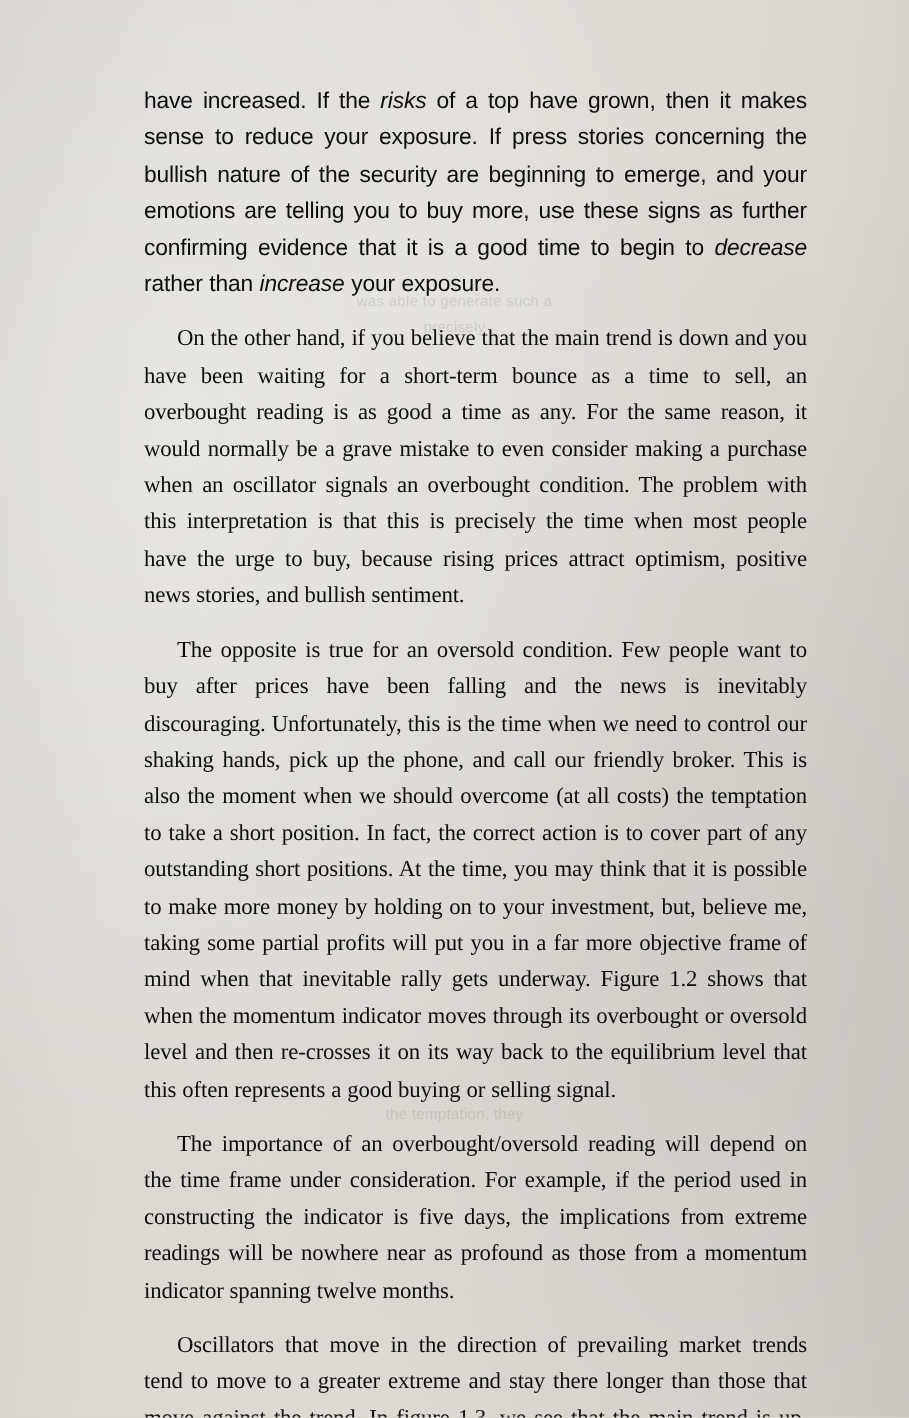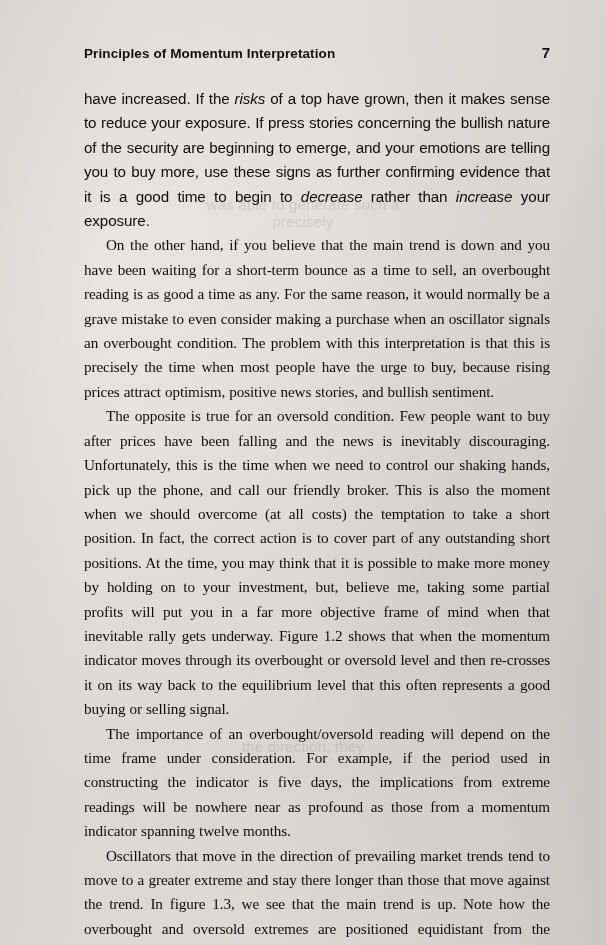--- a/index.html
+++ b/index.html
@@ -28,21 +28,21 @@
     inset: 0;
     background:
       radial-gradient(ellipse at 20% 30%, rgba(255,255,255,0.35), rgba(255,255,255,0) 55%),
       radial-gradient(ellipse at 80% 70%, rgba(0,0,0,0.05), rgba(0,0,0,0) 60%);
     pointer-events: none;
   }
   .ghost {
     position: absolute;
     left: 0; right: 0;
     color: rgba(90, 88, 84, 0.16);
-    font-size: 15px;
+    font-size: 10px;
     letter-spacing: .2px;
     text-align: center;
     pointer-events: none;
     user-select: none;
     font-family: "Liberation Sans", sans-serif;
   }
   .ghost.g1 { top: 196px; }
   .ghost.g2 { top: 213px; }
   .ghost.g3 { top: 738px; }
 
@@ -63,46 +63,42 @@
   .header-page {
     font-size: 15px;
     font-weight: 700;
     color: #111;
   }
   .body-text {
     position: relative;
     z-index: 2;
   }
   p {
-    margin: 0;
+    margin: 12px;
     font-size: 15.2px;
     line-height: 24.4px;
     color: #0d0d0d;
     text-align: justify;
     text-justify: inter-word;
     letter-spacing: -0.1px;
     word-spacing: .3px;
   }
   p.first { text-indent: 0; }
   p.indent { text-indent: 22px; font-family: Liberation Serif, serif; }
   em { font-style: italic; }
 </style>
 </head>
 <body>
 
 <div class="page">
 
   <div class="ghost g1">was able to generate such a</div>
   <div class="ghost g2">precisely</div>
-  <div class="ghost g3">the direction, they</div>
+  <div class="ghost g3">the temptation, they</div>
 
-  <div class="header">
-    <div class="header-title">Principles of Momentum Interpretation</div>
-    <div class="header-page">7</div>
-  </div>
 
   <div class="body-text">
       <p class="first">have increased.  If the <em>risks</em> of a top have grown, then it makes sense to reduce your exposure.  If press stories concerning the bullish nature of the security are beginning to emerge, and your emotions are telling you to buy more, use these signs as further confirming evidence that it is a good time to begin to <em>decrease</em> rather than <em>increase</em> your exposure.</p>
       <p class="indent">On the other hand, if you believe that the main trend is down and you have been waiting for a short-term bounce as a time to sell, an overbought reading is as good a time as any. For the same reason, it would normally be a grave mistake to even consider making a purchase when an oscillator signals an overbought condition.  The problem with this interpretation is that this is precisely the time when most people have the urge to buy, because rising prices attract optimism, positive news stories, and bullish sentiment.</p>
       <p class="indent">The opposite is true for an oversold condition.  Few people want to buy after prices have been falling and the news is inevitably discouraging.  Unfortunately, this is the time when we need to control our shaking hands, pick up the phone, and call our friendly broker.  This is also the moment when we should overcome (at all costs) the temptation to take a short position.  In fact, the correct action is to cover part of any outstanding short positions.  At the time, you may think that it is possible to make more money by holding on to your investment, but, believe me, taking some partial profits will put you in a far more objective frame of mind when that inevitable rally gets underway.  Figure 1.2 shows that when the momentum indicator moves through its overbought or oversold level and then re-crosses it on its way back to the equilibrium level that this often represents a good buying or selling signal.</p>
       <p class="indent">The importance of an overbought/oversold reading will depend on the time frame under consideration.  For example, if the period used in constructing the indicator is five days, the implications from extreme readings will be nowhere near as profound as those from a momentum indicator spanning twelve months.</p>
       <p class="indent">Oscillators that move in the direction of prevailing market trends tend to move to a greater extreme and stay there longer than those that move against the trend.  In figure 1.3, we see that the main trend is up. Note how the overbought and oversold extremes are positioned equidistant from the equilibrium level shown by the solid line. Rallies in the indicator have a tendency to move well into overbought territory and remain there for a longer time than do reactions.  Reactions are almost always reversed at the oversold</p>
     </div>
 
 </div>

